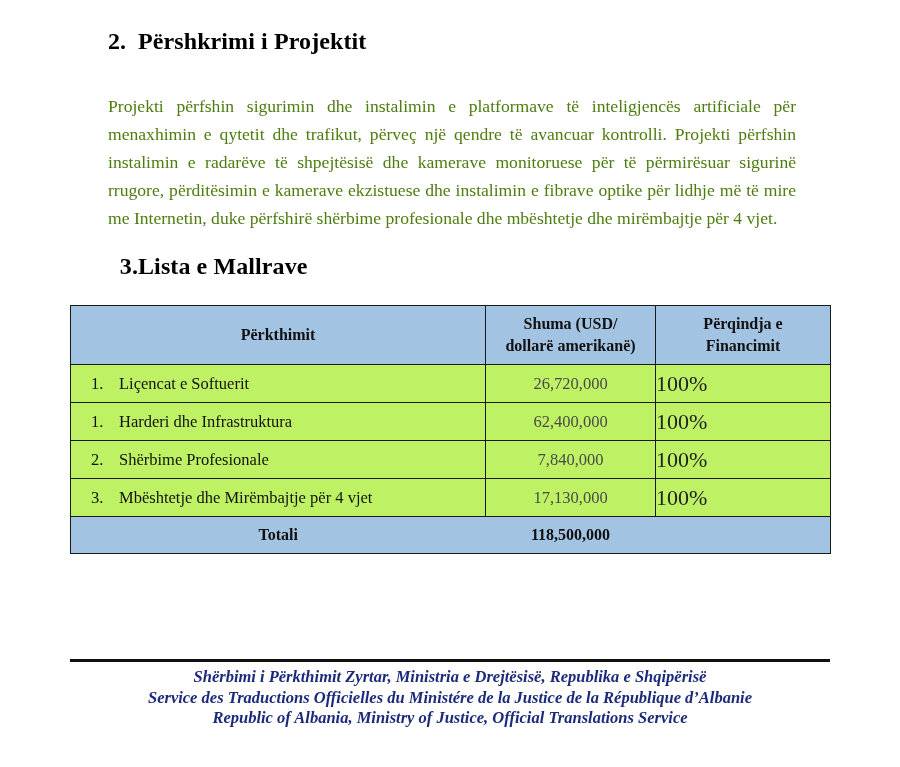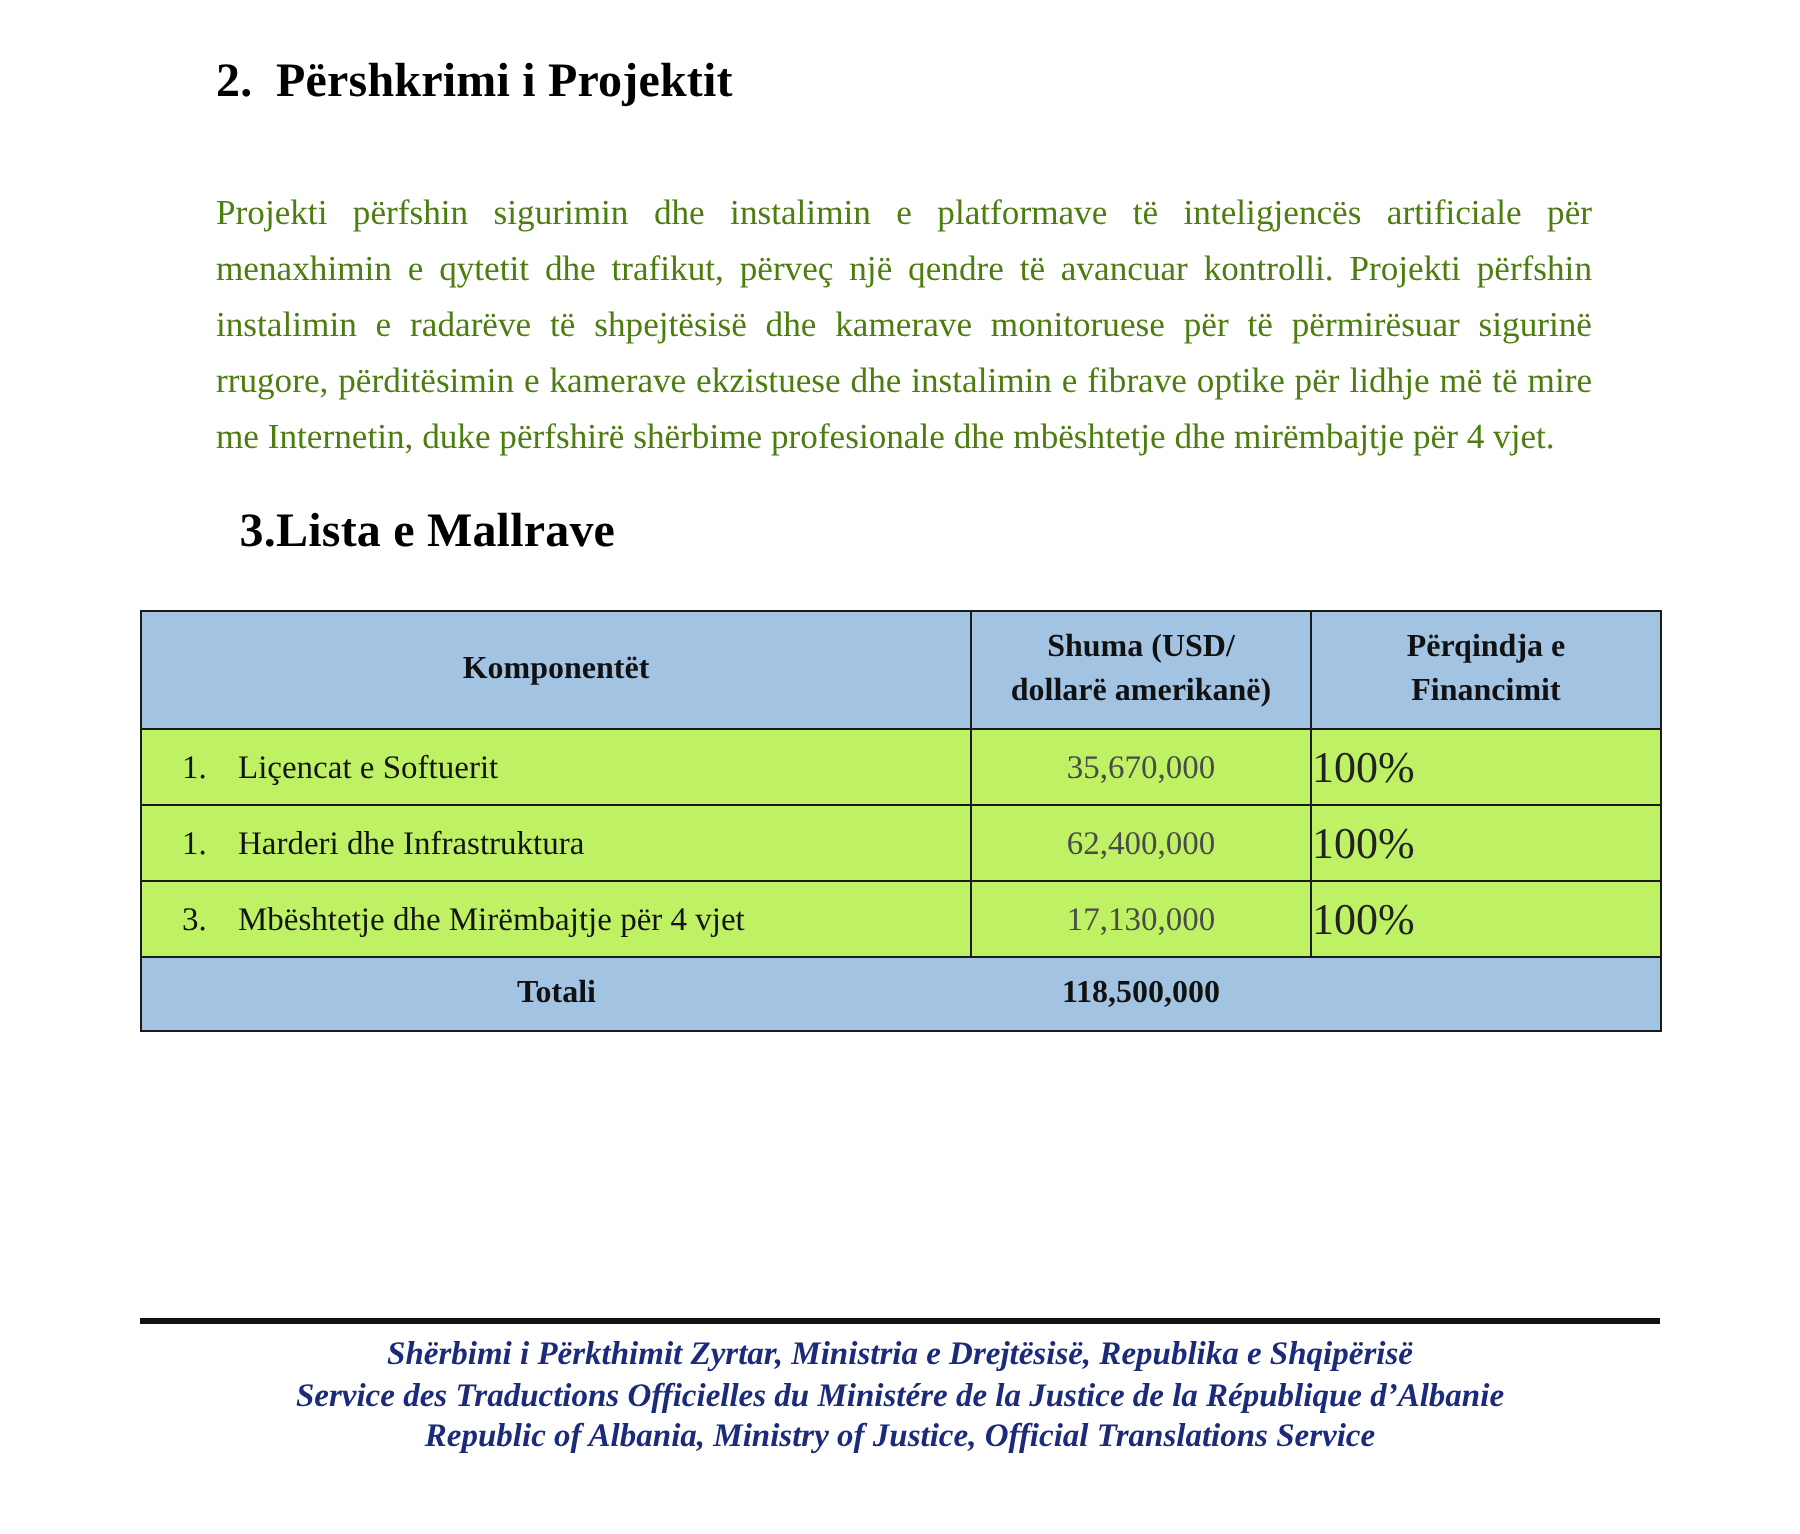--- a/index.html
+++ b/index.html
@@ -167,44 +167,51 @@
   </div>
 
   <table class="goods-table">
     <colgroup>
       <col class="c1">
         <col class="c2">
         <col class="c3">
     </colgroup>
     <thead>
       <tr>
-        <th>Komponentët</th>
+        <th>Përkthimit</th>
         <th>
           <span>Shuma (USD/</span><br>
           <span>dollarë amerikanë)</span>
         </th>
         <th>
           <span>Përqindja e</span><br>
           <span>Financimit</span>
         </th>
       </tr>
     </thead>
     <tbody>
       <tr class="item-row">
         <td class="cmp">
           <span class="idx">1.</span><span>Liçencat e Softuerit</span>
         </td>
-        <td class="amount">35,670,000</td>
+        <td class="amount">26,720,000</td>
         <td class="pct">100%</td>
       </tr>
       <tr class="item-row">
         <td class="cmp">
           <span class="idx">1.</span><span>Harderi dhe Infrastruktura</span>
         </td>
         <td class="amount">62,400,000</td>
+        <td class="pct">100%</td>
+      </tr>
+      <tr class="item-row">
+        <td class="cmp">
+          <span class="idx">2.</span><span>Shërbime Profesionale</span>
+        </td>
+        <td class="amount">7,840,000</td>
         <td class="pct">100%</td>
       </tr>
       <tr class="item-row">
         <td class="cmp">
           <span class="idx">3.</span><span>Mbështetje dhe Mirëmbajtje për 4 vjet</span>
         </td>
         <td class="amount">17,130,000</td>
         <td class="pct">100%</td>
       </tr>
       <tr class="total-row">

